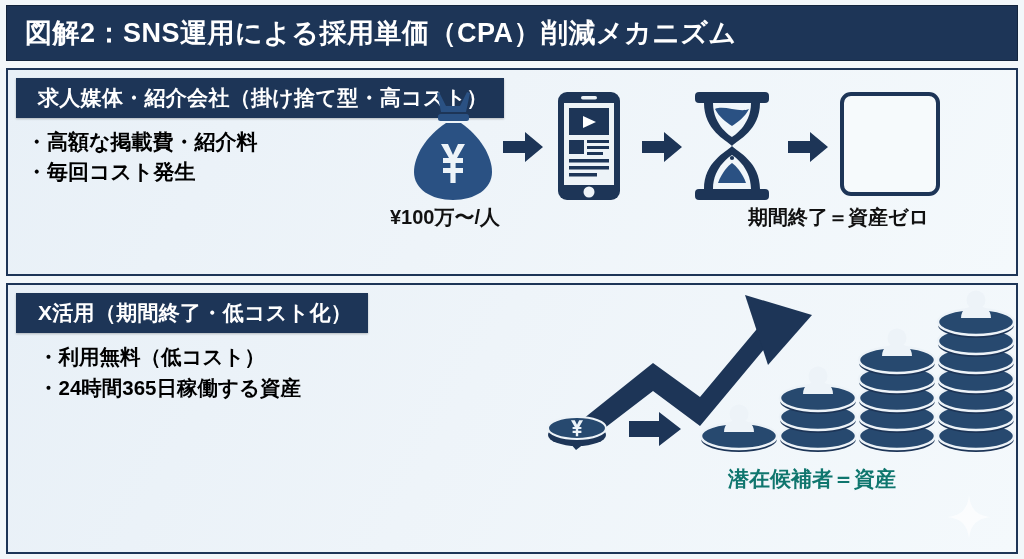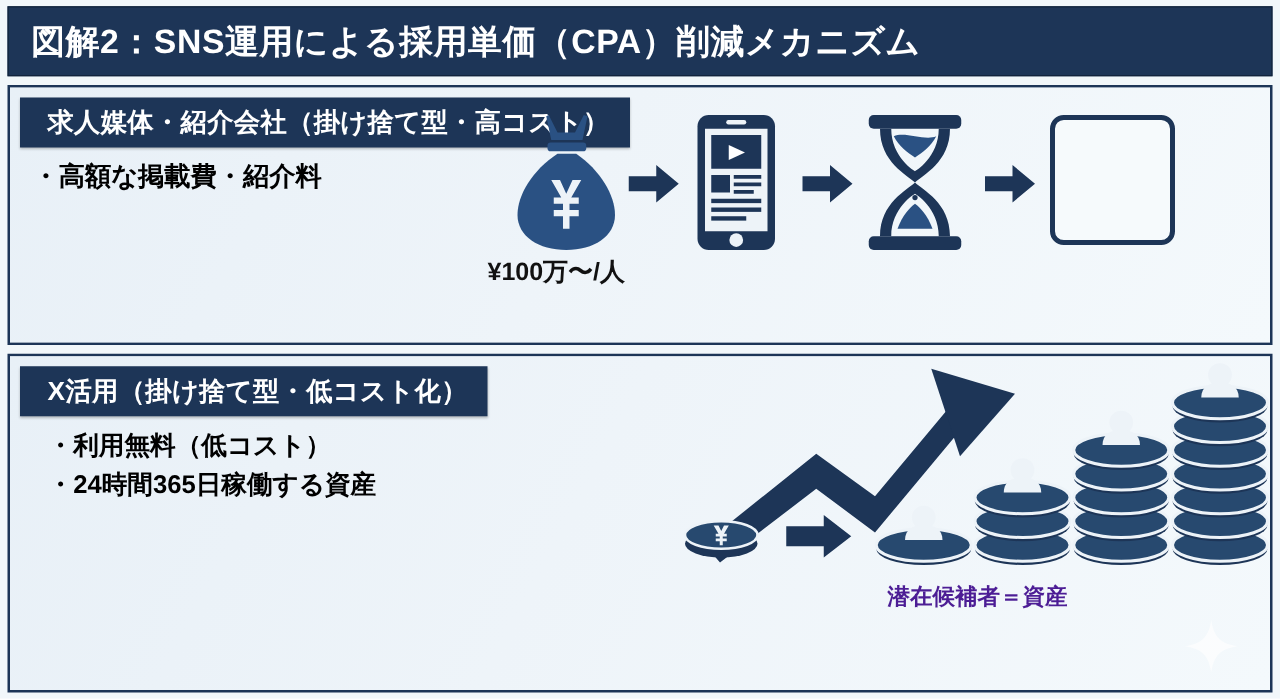--- a/index.html
+++ b/index.html
@@ -106,23 +106,23 @@
   .cap-right { left: 358px; top: 116px; }
 
   
   .growth {
     position: absolute;
     left: 522px; top: 2px;
     width: 498px; height: 218px;
   }
   .growth-caption {
     position: absolute;
-    left: 180px; top: 178px;
-    color: #4c1d95;
-    font-size: 18px;
+    left: 198px; top: 178px;
+    color: #0f766e;
+    font-size: 21px;
     font-weight: bold;
     white-space: nowrap;
   }
 
   .sparkle {
     position: absolute;
     right: 26px; bottom: 14px;
     width: 42px; height: 42px;
     opacity: 0.75;
     pointer-events: none;
@@ -139,20 +139,21 @@
 
   <div class="panel panel-top">
     <div class="panel-bg-grad"></div>
 
     <div class="ribbon">
       <span class="ribbon-text">求人媒体・紹介会社（掛け捨て型・高コスト）</span>
     </div>
 
     <div class="bullets">
       <div class="bullet-line">・高額な掲載費・紹介料</div>
+      <div class="bullet-line">・毎回コスト発生</div>
     </div>
 
     
     <div class="flow">
       <svg width="610" height="118" viewBox="0 0 610 118">
         <defs>
           <g id="arrowR">
             <path d="M0,13 L22,13 L22,4 L40,19 L22,34 L22,25 L0,25 Z" fill="#1d3557"></path>
           </g>
         </defs>
@@ -195,28 +196,29 @@
           <circle cx="37" cy="66" r="2.1" fill="#1d3557"></circle>
         </g>
         <use href="#arrowR" x="398" y="40"></use>
 
         <g transform="translate(452,6)">
           <rect x="0" y="0" width="96" height="100" rx="9" fill="#f6fafc" stroke="#1d3557" stroke-width="4"></rect>
         </g>
       </svg>
 
       <span class="flow-caption cap-left">¥100万〜/人</span>
+      <span class="flow-caption cap-right">期間終了＝資産ゼロ</span>
     </div>
   </div>
 
   <div class="panel panel-bottom">
     <div class="panel-bg-grad"></div>
 
     <div class="ribbon">
-      <span class="ribbon-text">X活用（掛け捨て型・低コスト化）</span>
+      <span class="ribbon-text">X活用（期間終了・低コスト化）</span>
     </div>
 
     <div class="bullets bullets-2">
       <div class="bullet-line">・利用無料（低コスト）</div>
       <div class="bullet-line">・24時間365日稼働する資産</div>
     </div>
 
     
     <div class="growth">
       <svg width="498" height="200" viewBox="0 0 498 200">

